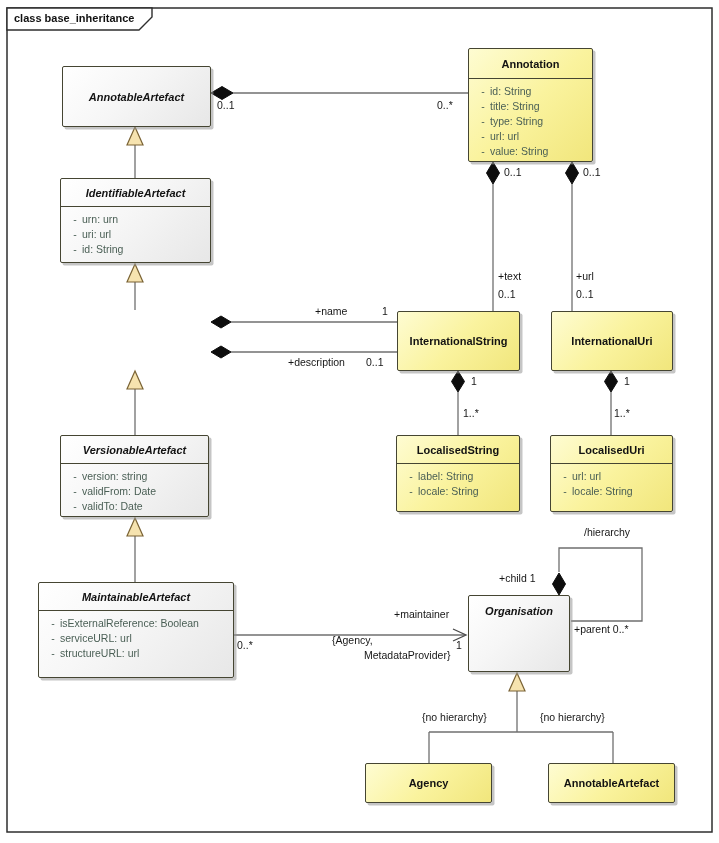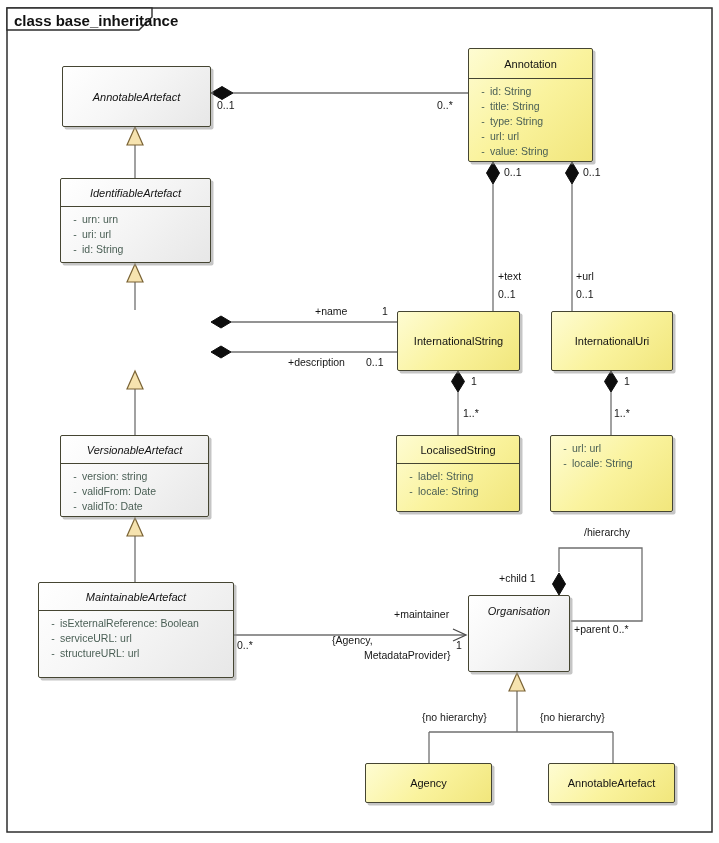--- a/index.html
+++ b/index.html
@@ -6,35 +6,35 @@
   body { width:719px; height:843px; position:relative; font-family:"Liberation Sans", sans-serif; overflow:hidden; }
   #diagram { position:absolute; left:0; top:0; width:719px; height:843px; }
   svg.overlay { position:absolute; left:0; top:0; z-index:1; }
 
   .cls { position:absolute; z-index:2; box-sizing:border-box;
          border:1.4px solid #454532; border-radius:2px;
          box-shadow:2.5px 2.5px 0 rgba(150,150,150,0.55); }
   .cls.white  { background:linear-gradient(135deg,#ffffff 0%,#f6f6f6 45%,#e7e7e7 100%); }
   .cls.yellow { background:linear-gradient(135deg,#fefcd2 0%,#faf39e 50%,#f1e67c 100%); }
 
-  .cls-title { font-size:11px; font-weight:normal; color:#121212; text-align:center;
+  .cls-title { font-size:11px; font-weight:bold; color:#121212; text-align:center;
                display:flex; align-items:center; justify-content:center; box-sizing:border-box; }
   .abstract .cls-title { font-style:italic; }
   .full .cls-title { height:100%; }
   .compart { border-bottom:1.2px solid #454532; }
   .top-title .cls-title { height:30px; }
 
   .cls-attrs { padding-top:5px; }
   .attr-row { display:flex; font-size:10.5px; line-height:15px; color:#4a5f55; }
   .attr-row .vis { flex:0 0 14px; text-align:center; margin-left:7px; }
   .attr-row .attr-text { white-space:nowrap; }
 
   .lbl { position:absolute; z-index:3; font-size:10.5px; color:#161616; white-space:nowrap; }
   .frame-label { position:absolute; z-index:3; left:14px; top:12px;
-                 font-size:15px; font-weight:bold; color:#111; }
+                 font-size:11px; font-weight:bold; color:#111; }
 </style>
 </head>
 <body>
 
 <div id="diagram">
 
   <svg class="overlay" width="719" height="843" viewBox="0 0 719 843">
 
     <rect x="7" y="8" width="705" height="824" fill="none" stroke="#2e2e2e" stroke-width="1.5"></rect>
     <path d="M7,8 L152,8 L152,17 L139,30 L7,30 Z" fill="#ffffff" stroke="#2e2e2e" stroke-width="1.4"></path>
@@ -186,20 +186,21 @@
           <span class="attr-text">label: String</span>
         </div>
         <div class="attr-row">
           <span class="vis">-</span>
           <span class="attr-text">locale: String</span>
         </div>
       </div>
   </div>
 
   <div class="cls yellow" style="left:550px;top:435px;width:123px;height:77px;">
+    <div class="cls-title compart" style="height:28px">LocalisedUri</div>
     <div class="cls-attrs">
         <div class="attr-row">
           <span class="vis">-</span>
           <span class="attr-text">url: url</span>
         </div>
         <div class="attr-row">
           <span class="vis">-</span>
           <span class="attr-text">locale: String</span>
         </div>
       </div>

